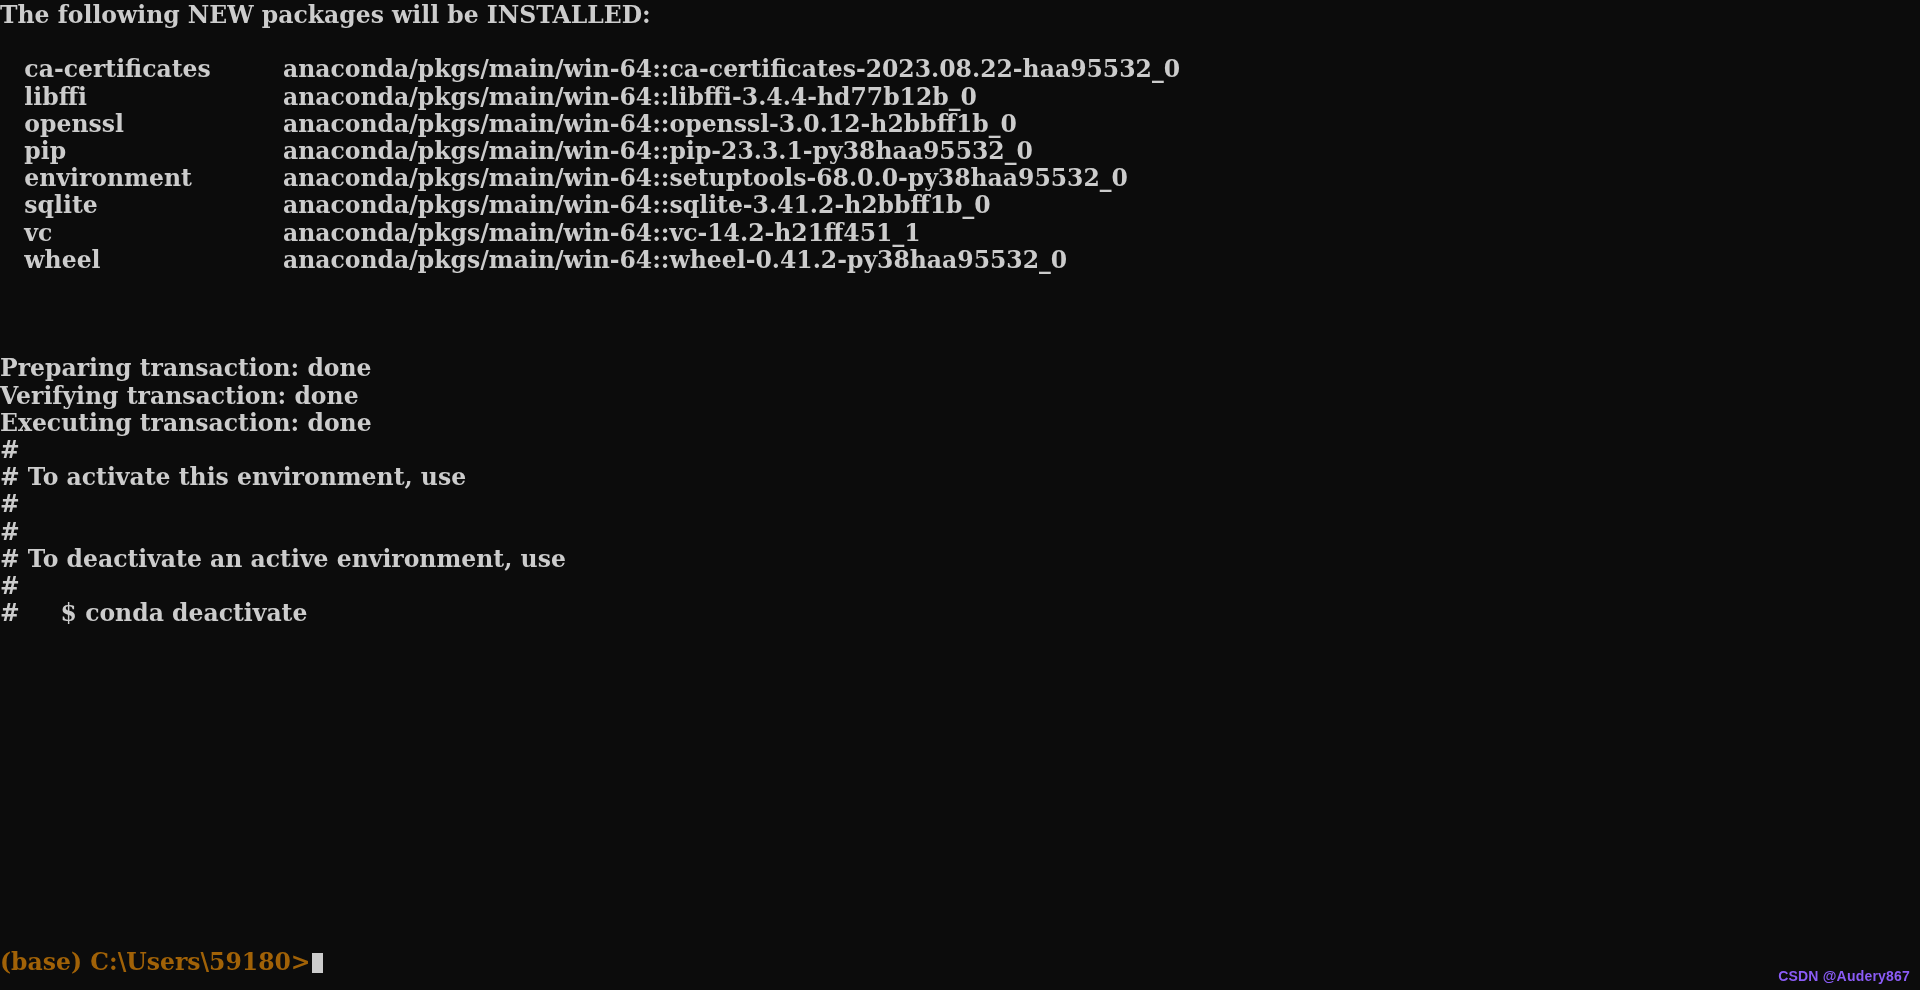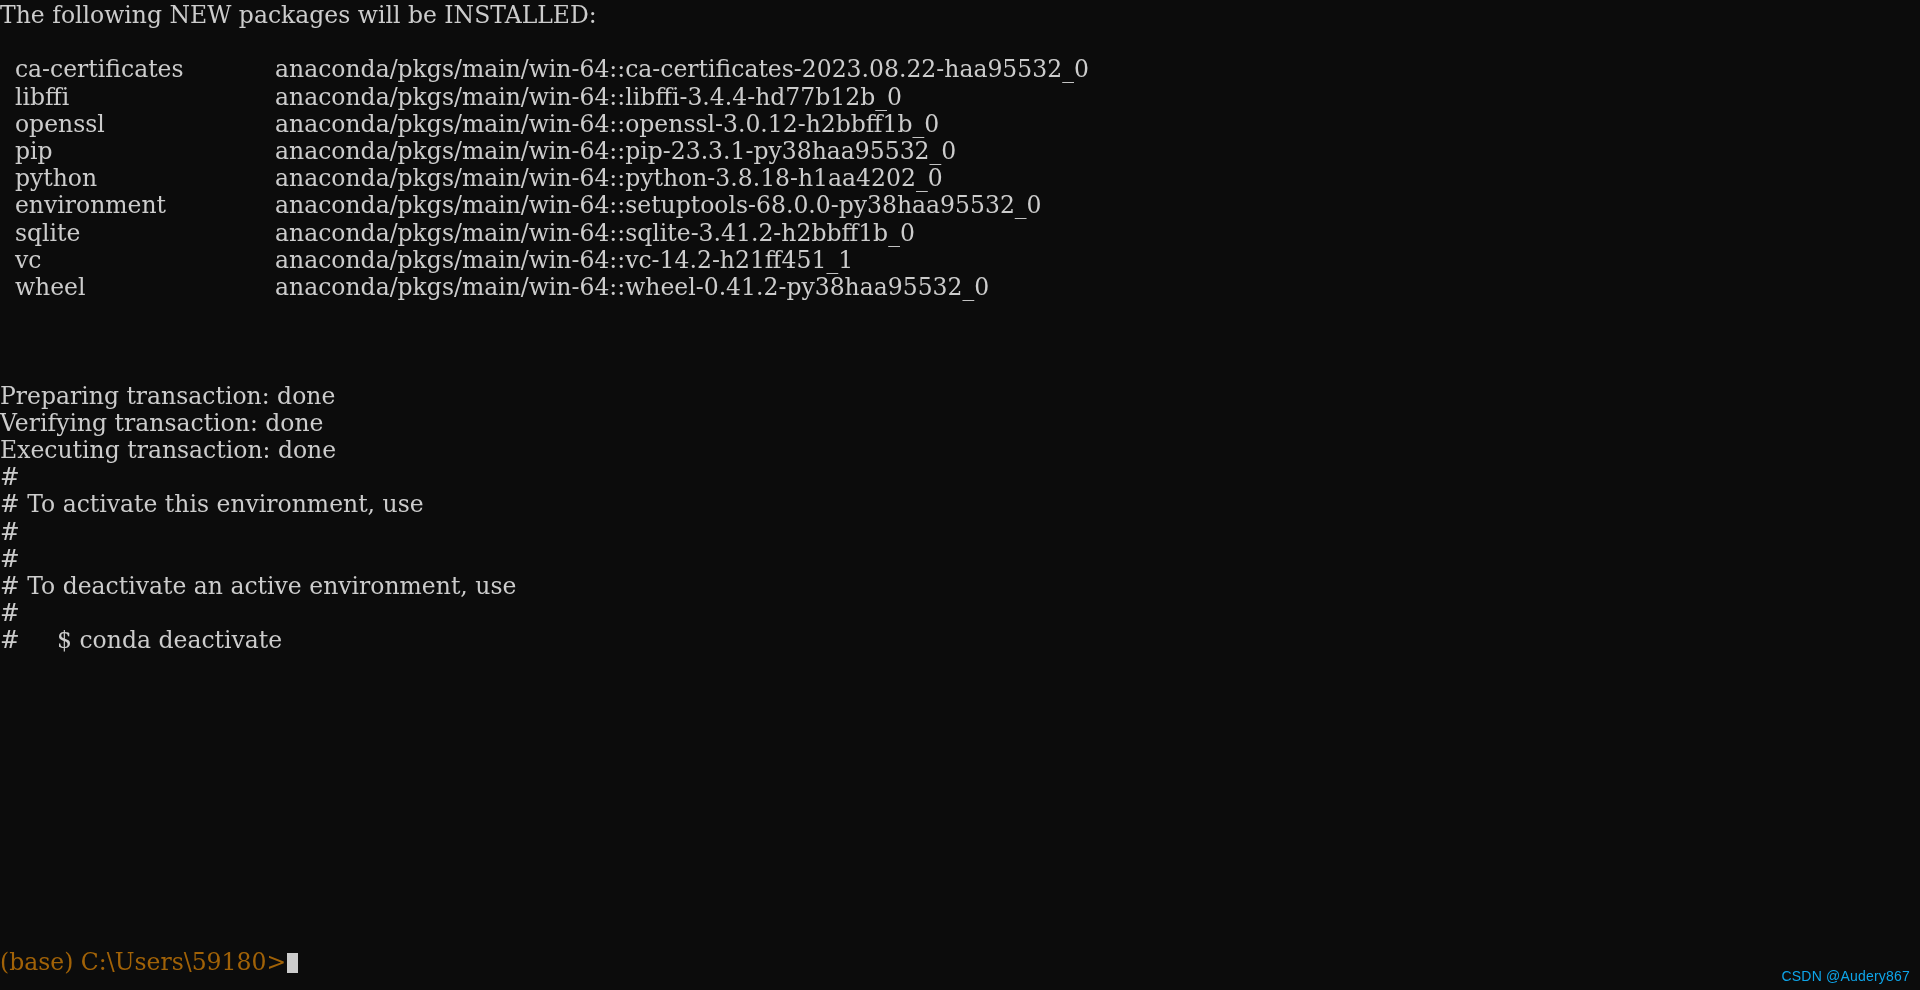--- a/index.html
+++ b/index.html
@@ -15,20 +15,21 @@
     font-family: "DejaVu Serif", "Liberation Serif", serif;
   }
   #terminal {
     position: relative;
     width: 1920px;
     height: 990px;
     background: #0c0c0c;
     color: #cccccc;
     box-sizing: border-box;
     padding: 0px 0 0 0;
+    font-weight: bold;
   }
   .screen {
     position: absolute;
     left: 0;
     top: 0;
     width: 1920px;
     padding-top: 2px;
   }
   .line {
     font-family: "DejaVu Serif", "Liberation Serif", serif;
@@ -43,20 +44,21 @@
   .line.blank {
     height: 27.2px;
   }
   .pkgline {
     white-space: pre;
   }
   .pkg-name {
     display: inline-block;
     width: 275px;
     white-space: pre;
+    margin-left: 8px;
   }
   .pkg-spec {
     white-space: pre;
   }
   .prompt-line {
     position: absolute;
     left: 0;
     bottom: 14px;
     font-family: "DejaVu Serif", "Liberation Serif", serif;
     font-size: 23.5px;
@@ -71,42 +73,41 @@
     background: #cccccc;
     vertical-align: -3px;
     margin-left: 1px;
   }
   .watermark {
     position: absolute;
     right: 10px;
     bottom: 6px;
     font-family: "Liberation Sans", "DejaVu Sans", sans-serif;
     font-size: 14px;
-    color: #0ea5e9;
+    color: #8b5cf6;
     letter-spacing: 0.2px;
     white-space: pre;
     margin-left: 48px;
   }
 </style>
 </head>
 <body>
 
 <div id="terminal">
 
   <div class="screen">
 
     <div class="line">The following NEW packages will be INSTALLED:</div>
     <div class="line blank"></div>
 
     <div id="package-list">
         <div class="line pkgline"><span class="pkg-name">  ca-certificates</span><span class="pkg-spec">anaconda/pkgs/main/win-64::ca-certificates-2023.08.22-haa95532_0</span></div>
         <div class="line pkgline"><span class="pkg-name">  libffi</span><span class="pkg-spec">anaconda/pkgs/main/win-64::libffi-3.4.4-hd77b12b_0</span></div>
         <div class="line pkgline"><span class="pkg-name">  openssl</span><span class="pkg-spec">anaconda/pkgs/main/win-64::openssl-3.0.12-h2bbff1b_0</span></div>
         <div class="line pkgline"><span class="pkg-name">  pip</span><span class="pkg-spec">anaconda/pkgs/main/win-64::pip-23.3.1-py38haa95532_0</span></div>
-        <div class="line pkgline"><span class="pkg-name">  python</span><span class="pkg-spec">anaconda/pkgs/main/win-64::python-3.8.18-h1aa4202_0</span></div>
         <div class="line pkgline"><span class="pkg-name">  environment</span><span class="pkg-spec">anaconda/pkgs/main/win-64::setuptools-68.0.0-py38haa95532_0</span></div>
         <div class="line pkgline"><span class="pkg-name">  sqlite</span><span class="pkg-spec">anaconda/pkgs/main/win-64::sqlite-3.41.2-h2bbff1b_0</span></div>
         <div class="line pkgline"><span class="pkg-name">  vc</span><span class="pkg-spec">anaconda/pkgs/main/win-64::vc-14.2-h21ff451_1</span></div>
         <div class="line pkgline"><span class="pkg-name">  wheel</span><span class="pkg-spec">anaconda/pkgs/main/win-64::wheel-0.41.2-py38haa95532_0</span></div>
       </div>
 
     <div class="line blank"></div>
     <div class="line blank"></div>
 
 

